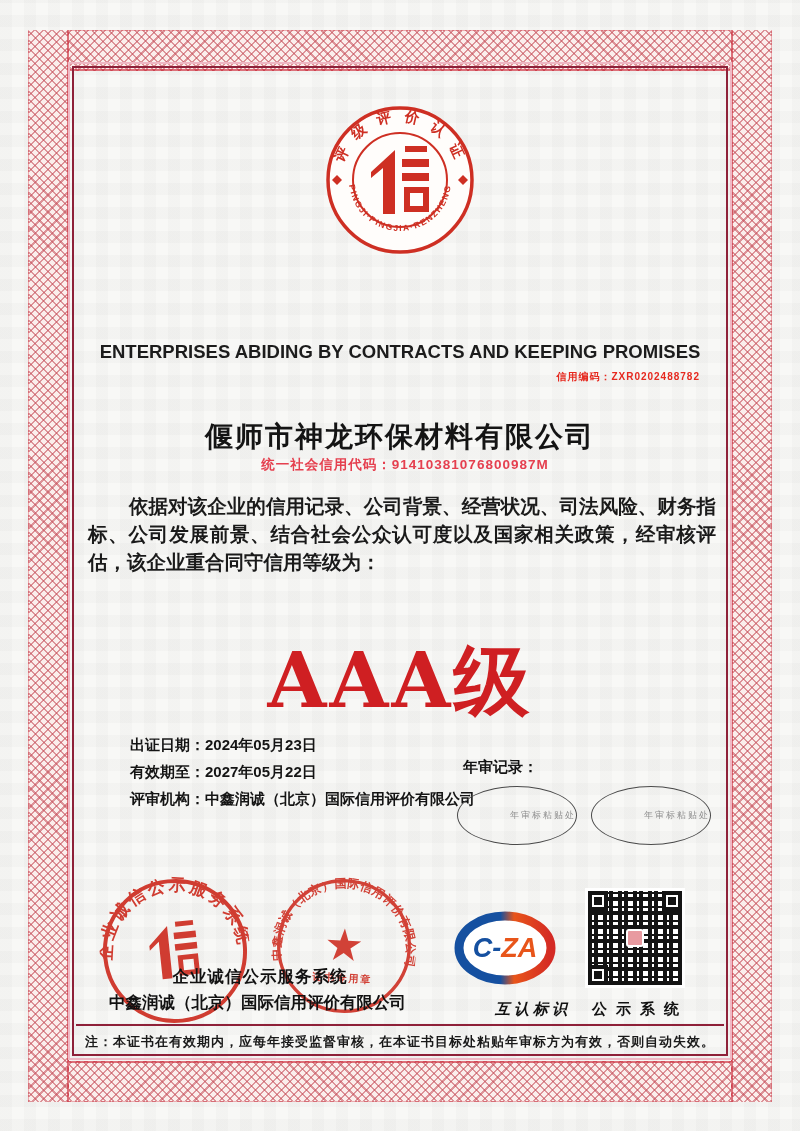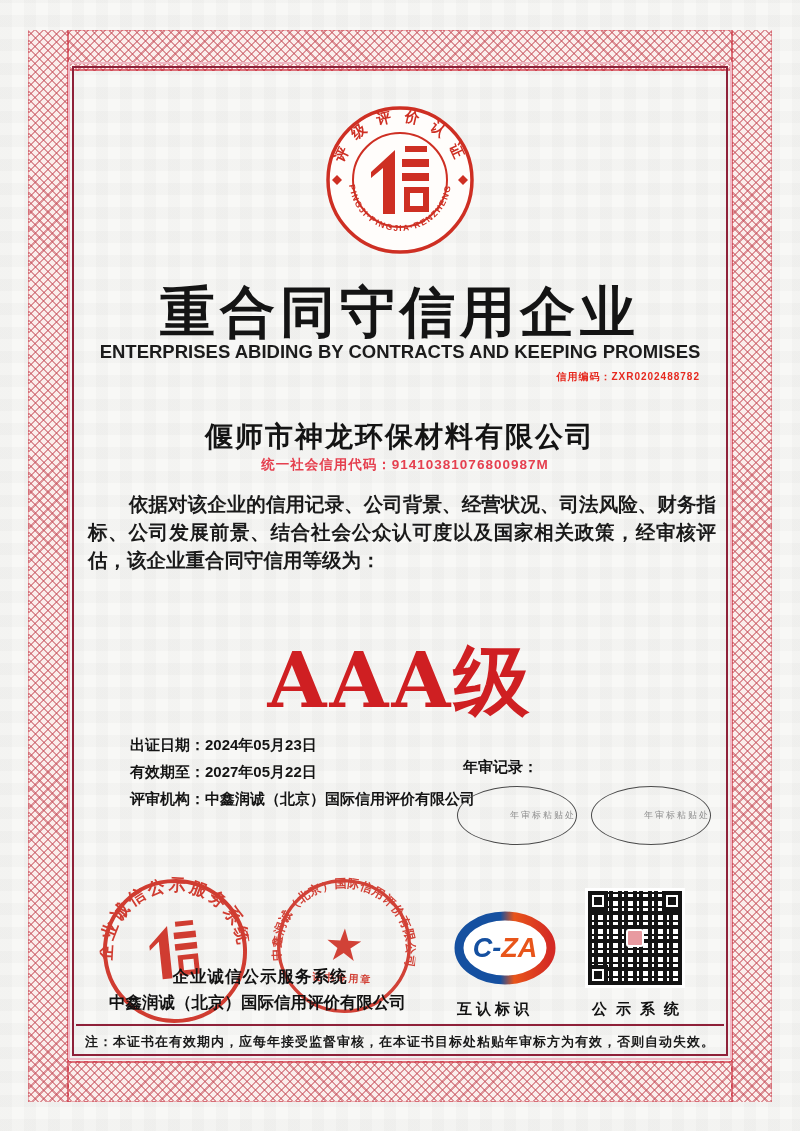--- a/index.html
+++ b/index.html
@@ -29,42 +29,42 @@
   .subtitle{position:absolute;top:341px;left:0;right:0;text-align:center;
     font-size:18.5px;font-weight:700;color:#1c1c1c;}
   .credit-code{position:absolute;top:370px;right:100px;text-align:left;
     font-size:10px;font-weight:800;color:#e6281e;letter-spacing:1px;}
   .company{position:absolute;top:418px;left:0;right:0;text-align:center;
     font-size:28px;font-weight:900;letter-spacing:2px;color:#141414;}
   .uscc{position:absolute;top:456px;left:0;right:0;text-align:center;
     font-size:13.5px;font-weight:700;color:#e5404f;letter-spacing:1px;padding-left:10px;}
   .paragraph{position:absolute;top:492px;left:88px;width:628px;
     font-size:19.5px;font-weight:700;line-height:28px;color:#1a1a1a;
-    text-indent:2.1em;text-align:justify;font-family:Liberation Mono, monospace;}
+    text-indent:2.1em;text-align:justify;}
   .rating{position:absolute;top:598px;left:0;right:0;text-align:center;
     font-family:"DejaVu Serif",serif;font-size:76px;font-weight:900;color:#cf1f22;letter-spacing:3px;margin-top:33px;}
   
   .details{position:absolute;left:90px;top:736px;font-size:15px;font-weight:800;color:#141414;margin-left:40px;}
   .details .row{height:27px;line-height:18px;white-space:nowrap;}
   
   .ar-label{position:absolute;left:455px;top:758px;font-size:15px;font-weight:800;color:#141414;margin-left:8px;}
   .oval{position:absolute;width:118px;height:57px;border:1.5px solid #4a4a4a;border-radius:50%;
     display:flex;align-items:center;justify-content:flex-end;background:transparent;}
   .oval span{font-size:9px;color:#8f8f8f;letter-spacing:2px;}
   .oval1{left:457px;top:786px;} .oval2{left:591px;top:786px;}
   
   .seal-left{position:absolute;left:100px;top:876px;width:150px;height:150px;transform:rotate(-6deg);opacity:.93;}
   .seal-right{position:absolute;left:272px;top:874px;width:144px;height:144px;transform:rotate(3deg);opacity:.9;}
   .stamp-line1{position:absolute;left:110px;top:966px;width:300px;text-align:center;
     font-size:16.5px;font-weight:900;letter-spacing:1px;color:#111;}
   .stamp-line2{position:absolute;left:85px;top:992px;width:345px;text-align:center;
     font-size:16.5px;font-weight:900;color:#111;}
   .cza{position:absolute;left:453px;top:910px;width:104px;height:76px;}
-  .cza-label{position:absolute;left:430px;top:1000px;width:130px;text-align:center;
-    font-size:15px;font-weight:900;letter-spacing:4px;color:#111;}
+  .cza-label{position:absolute;left:441px;top:1000px;width:130px;text-align:right;
+    font-size:15px;font-weight:900;letter-spacing:4px;color:#111;font-style:italic;}
   .qr{position:absolute;left:585px;top:888px;width:100px;height:100px;background:#fff;padding:3px;box-sizing:border-box;}
   .qr-noise{position:relative;width:100%;height:100%;
     background-image:
       repeating-linear-gradient(0deg,#141414 0 4px, transparent 4px 7px, #141414 7px 9px, transparent 9px 14px),
       repeating-linear-gradient(90deg,#141414 0 4px, #ffffff 4px 6px, #141414 6px 10px, #ffffff 10px 15px);}
   .finder{position:absolute;width:20px;height:20px;border:4px solid #141414;background:#fff;box-sizing:border-box;}
   .finder::before{content:"";position:absolute;left:2px;top:2px;width:8px;height:8px;background:#141414;}
   .finder.tl{left:0;top:0;} .finder.tr{right:0;top:0;} .finder.bl{left:0;bottom:0;}
   .qr-logo{position:absolute;left:38px;top:38px;width:18px;height:18px;background:#e89aa0;border:2px solid #fff;
     border-radius:3px;box-sizing:border-box;}
@@ -108,21 +108,20 @@
       <g transform="translate(46,41)">
         <polygon points="0,26 24,4 24,68 12,68 12,22 0,32" fill="#ce2f23"></polygon>
         <rect x="34" y="0" width="22" height="6" fill="#ce2f23"></rect>
         <rect x="31" y="13" width="27" height="8" fill="#ce2f23"></rect>
         <rect x="31" y="27" width="27" height="8" fill="#ce2f23"></rect>
         <rect x="36" y="44" width="19" height="19" fill="none" stroke="#ce2f23" stroke-width="6"></rect>
       </g>
     </svg>
   </div>
 
-  <div class="title">重合同守信用企业</div>
   <div class="subtitle">ENTERPRISES ABIDING BY CONTRACTS AND KEEPING PROMISES</div>
   <div class="credit-code"><span>信用编码：</span><span>ZXR0202488782</span></div>
 
   <div class="company">偃师市神龙环保材料有限公司</div>
   <div class="uscc"><span>统一社会信用代码：</span><span>91410381076800987M</span></div>
 
   <div class="paragraph">依据对该企业的信用记录、公司背景、经营状况、司法风险、财务指标、公司发展前景、结合社会公众认可度以及国家相关政策，经审核评估，该企业重合同守信用等级为：</div>
 
   <div class="rating">AAA级</div>
 

